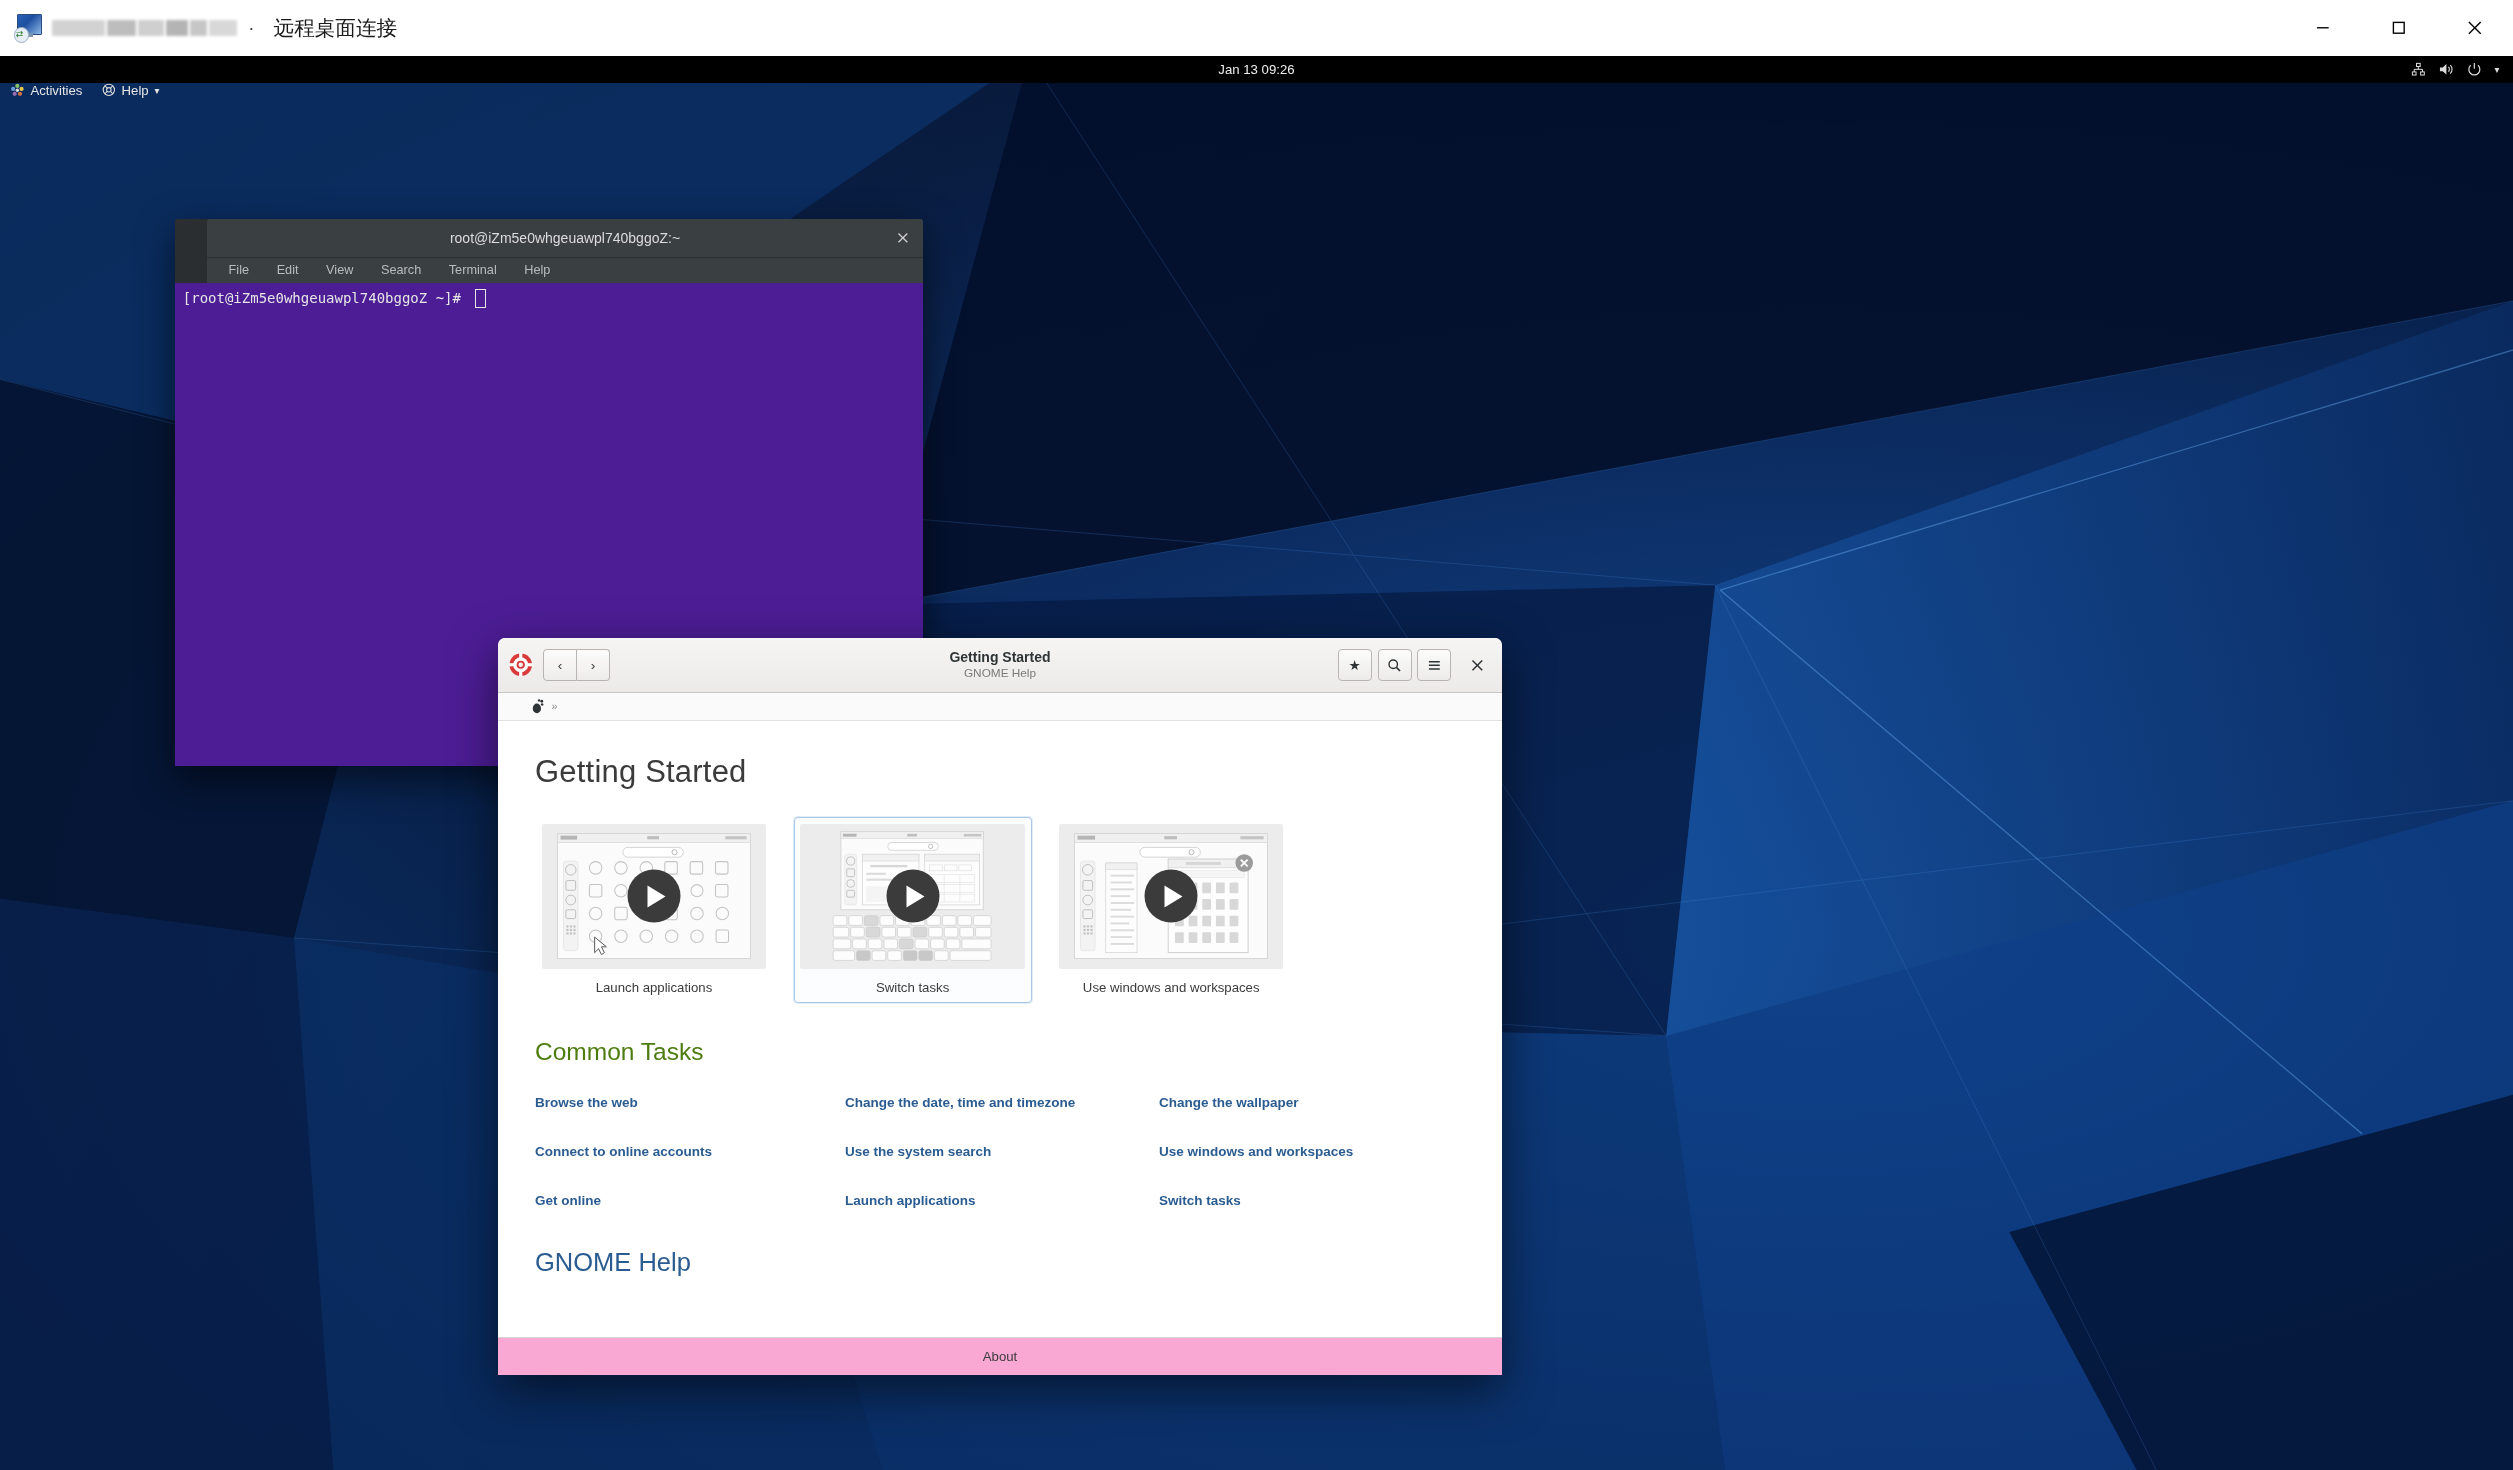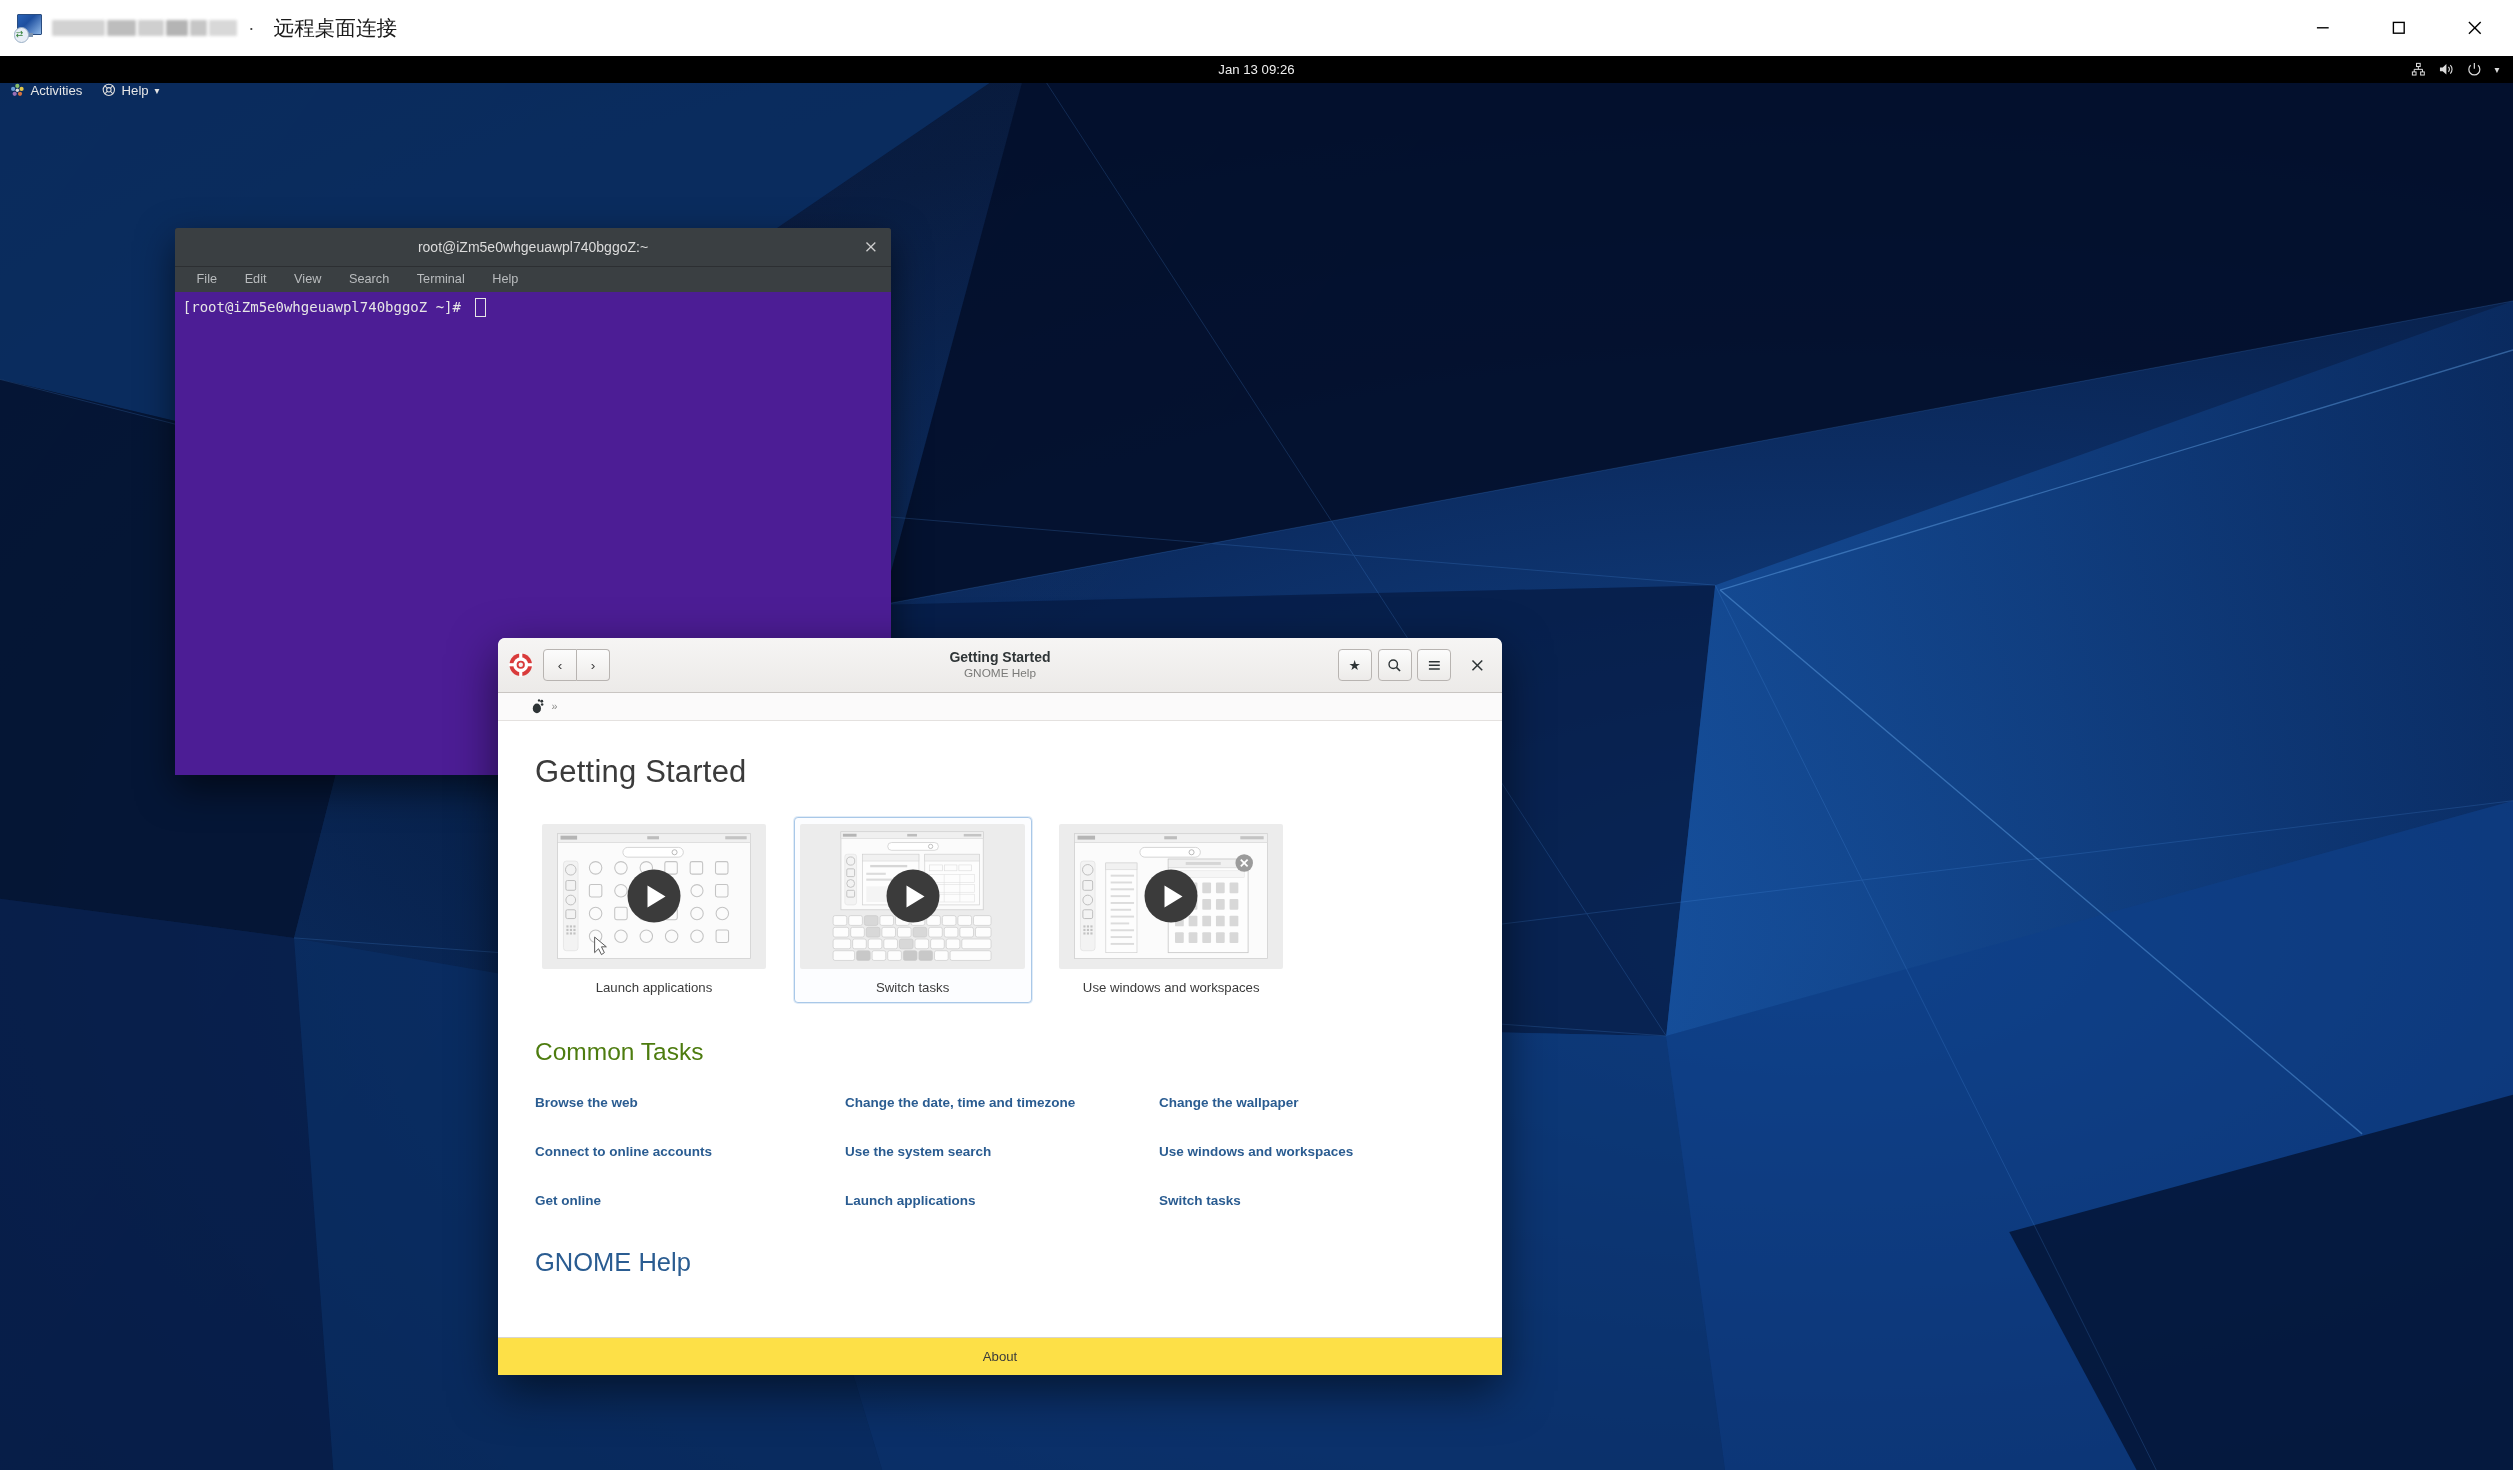--- a/index.html
+++ b/index.html
@@ -154,26 +154,27 @@
     display: flex;
     align-items: center;
     gap: 12.7px;
     padding-right: 13.7px;
     color: #dcdcdc;
   }
 
   
   #terminal-window {
     position: absolute;
-    left: 175px; top: 172px;
+    left: 175px; top: 163px;
     width: 716px; height: 547px;
     background: #2b2e31;
     box-shadow: 0 13.7px 37px rgba(0,0,0,0.55);
     border-radius: 2.9px 2.9px 0 0;
     z-index: 20;
+    padding-left: 32px;
   }
   #terminal-titlebar {
     height: 38px;
     background: #3a3f42;
     border-radius: 2.9px 2.9px 0 0;
     border-bottom: 1px solid #2c2f32;
     display: flex;
     align-items: center;
     justify-content: center;
     position: relative;
@@ -411,21 +412,21 @@
   #gnome-help-link {
     display: inline-block;
     margin-top: 29px;
     font-size: 25.5px;
     color: #2a5c91;
     text-decoration: none;
     font-weight: normal;
   }
   #help-footer {
     height: 37px;
-    background: #fde047;
+    background: #f9a8d4;
     border-top: 1px solid #d8d5d2;
     display: flex;
     align-items: center;
     justify-content: center;
     flex: none;
   }
   #about-button {
     font-size: 13.2px;
     color: #3b3b3b;
   }

